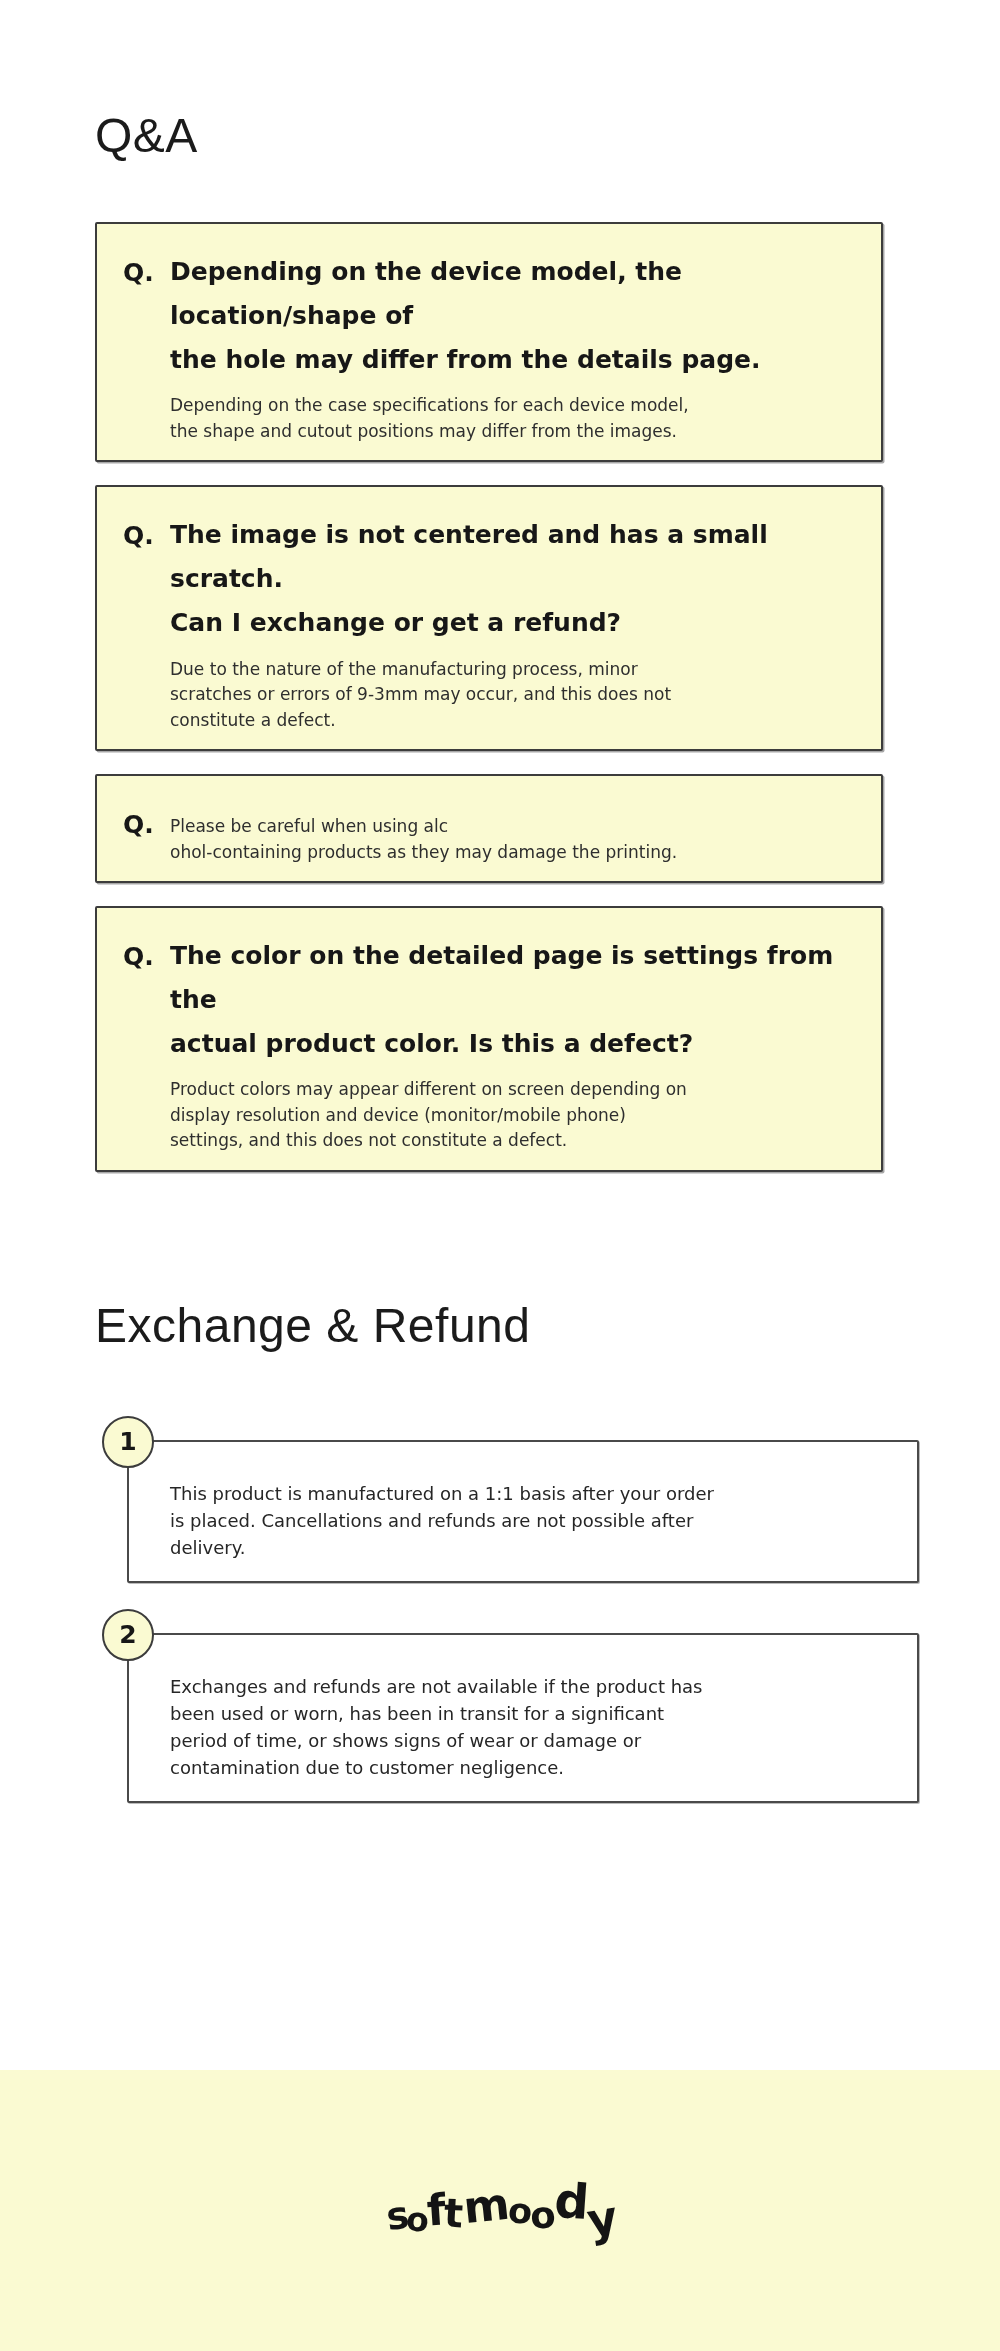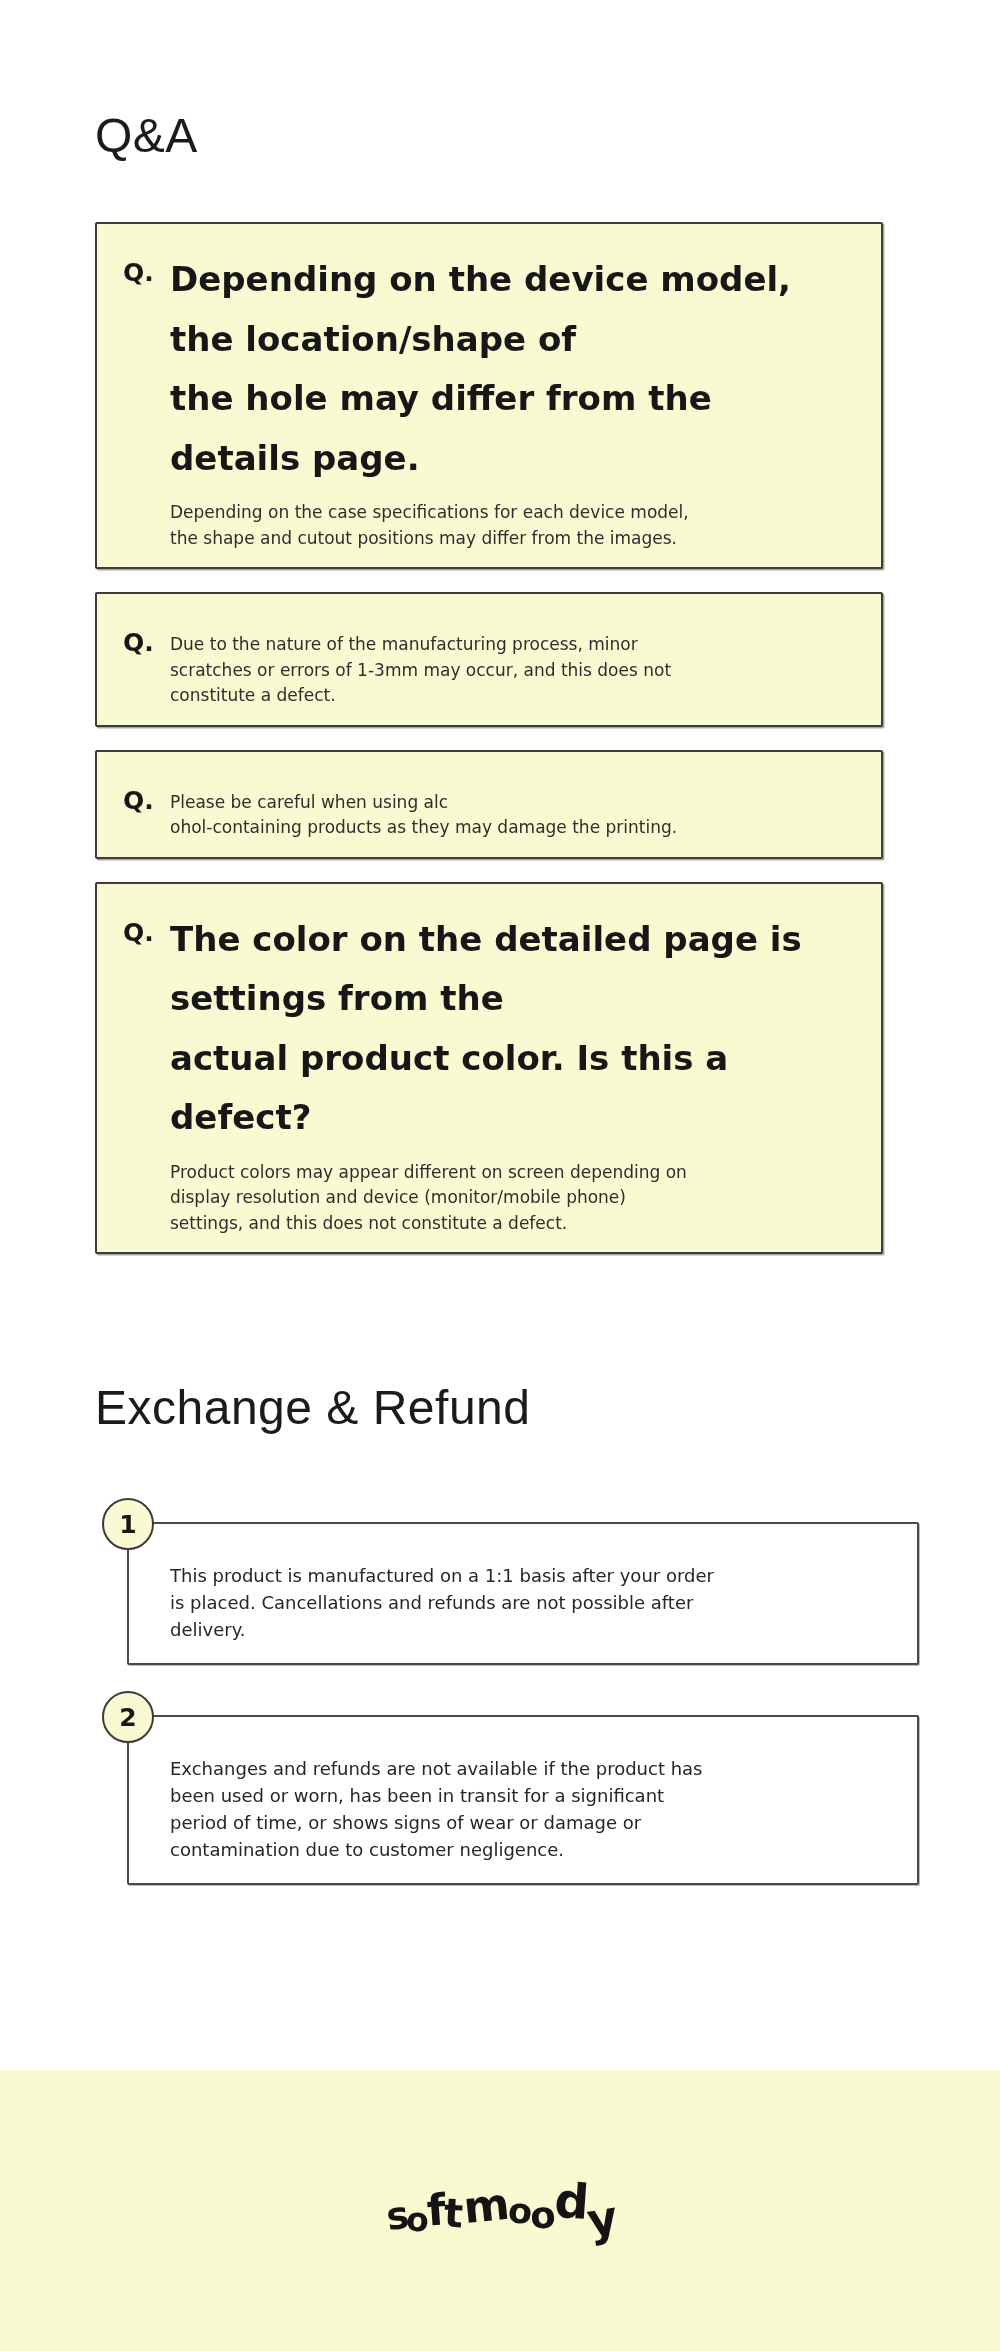--- a/index.html
+++ b/index.html
@@ -31,21 +31,21 @@
     padding:26px 28px 16px 26px;
     margin-bottom:23px;
   }
   .q-label{
     flex:none;width:47px;
     font-weight:700;font-size:25px;line-height:1.82;
     color:#171717;
   }
   .q-body{flex:1;min-width:0;}
   .question{
-    margin:0;font-weight:700;font-size:34px;line-height:1.75;
+    margin:0;font-weight:700;font-size:25px;line-height:1.75;
     color:#171717;white-space:pre-line;
   }
   .answer{
     margin:12px 0 0 0;font-weight:400;font-size:17px;line-height:1.5;
     color:#2e2e2e;white-space:pre-line;
   }
 
   .num-card{
     position:relative;
     margin-left:32px;width:792px;
@@ -102,22 +102,24 @@
       <p class="question">Depending on the device model, the location/shape of
 the hole may differ from the details page.</p>
       <p class="answer">Depending on the case specifications for each device model,
 the shape and cutout positions may differ from the images.</p>
     </div>
   </div>
 
   <div class="qa-card">
     <span class="q-label">Q.</span>
     <div class="q-body">
+      <p class="question">The image is not centered and has a small scratch.
+Can I exchange or get a refund?</p>
       <p class="answer">Due to the nature of the manufacturing process, minor
-scratches or errors of 1-3mm may occur, and this does not
+scratches or errors of 9-3mm may occur, and this does not
 constitute a defect.</p>
     </div>
   </div>
 
   <div class="qa-card">
     <span class="q-label">Q.</span>
     <div class="q-body">
       <p class="answer">Please be careful when using alc
 ohol-containing products as they may damage the printing.</p>
     </div>

